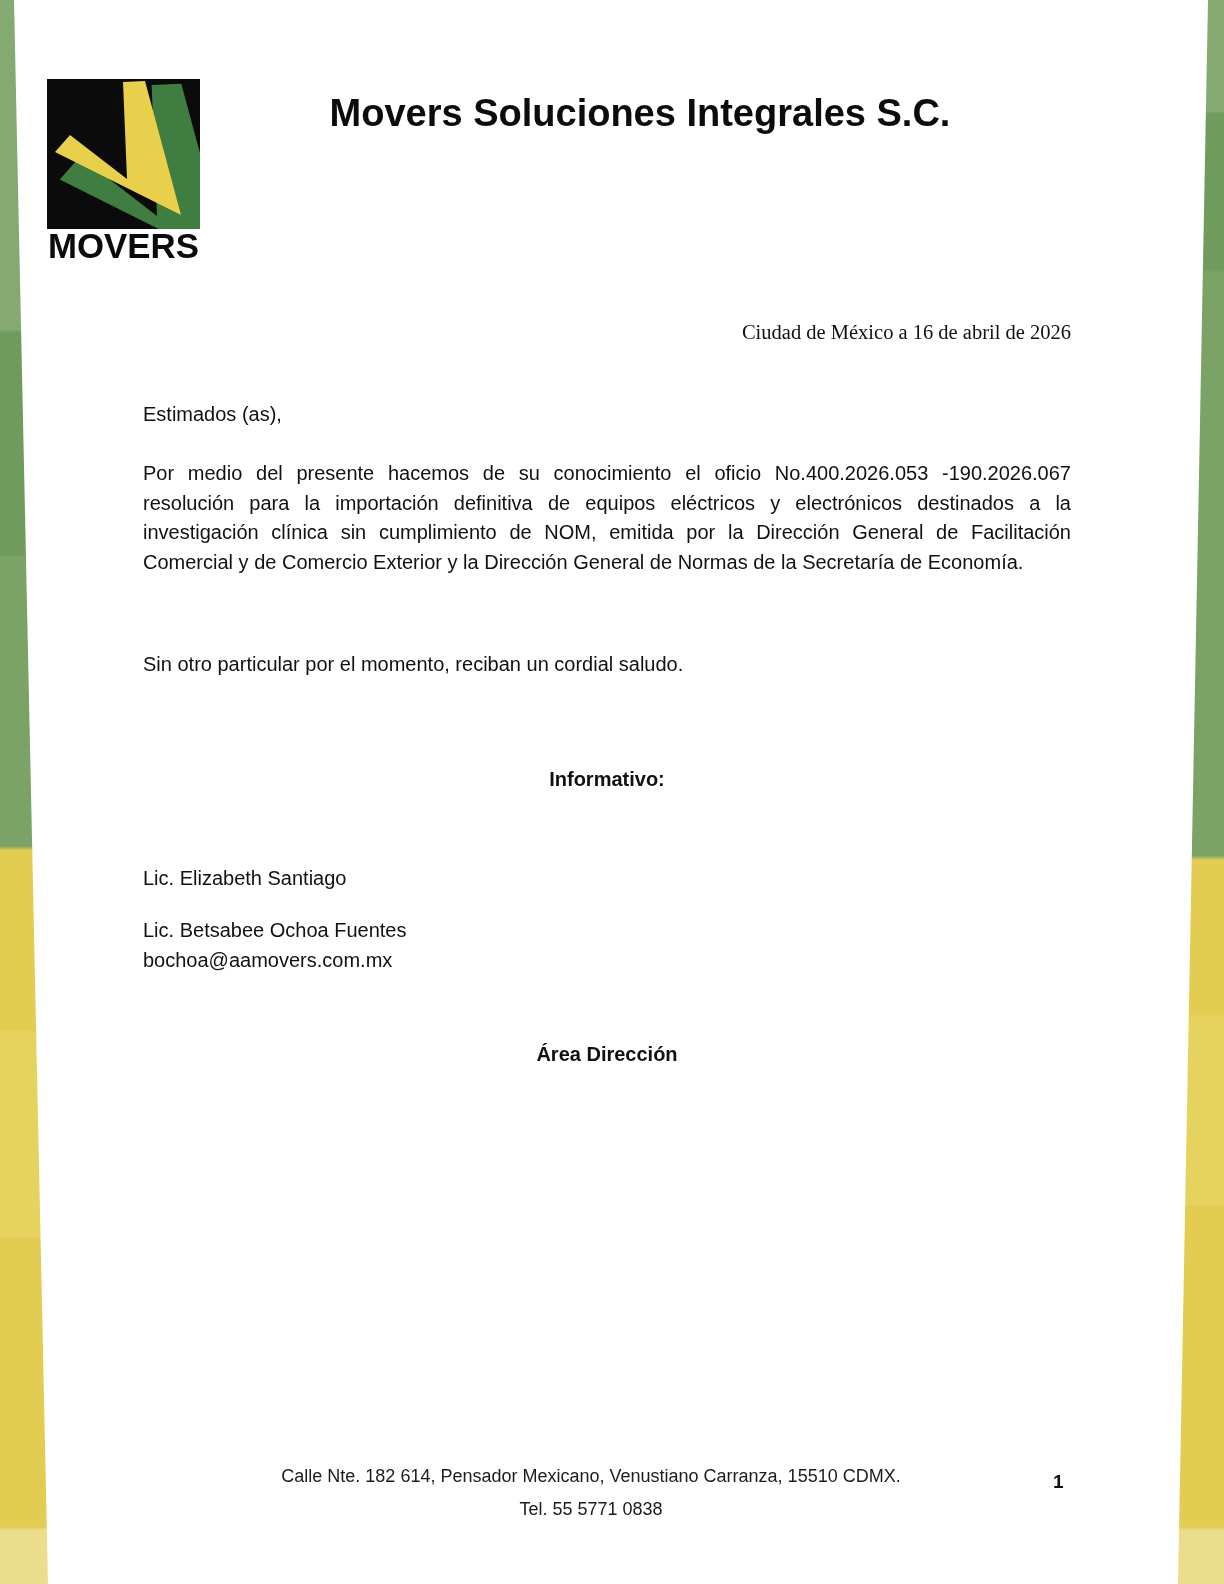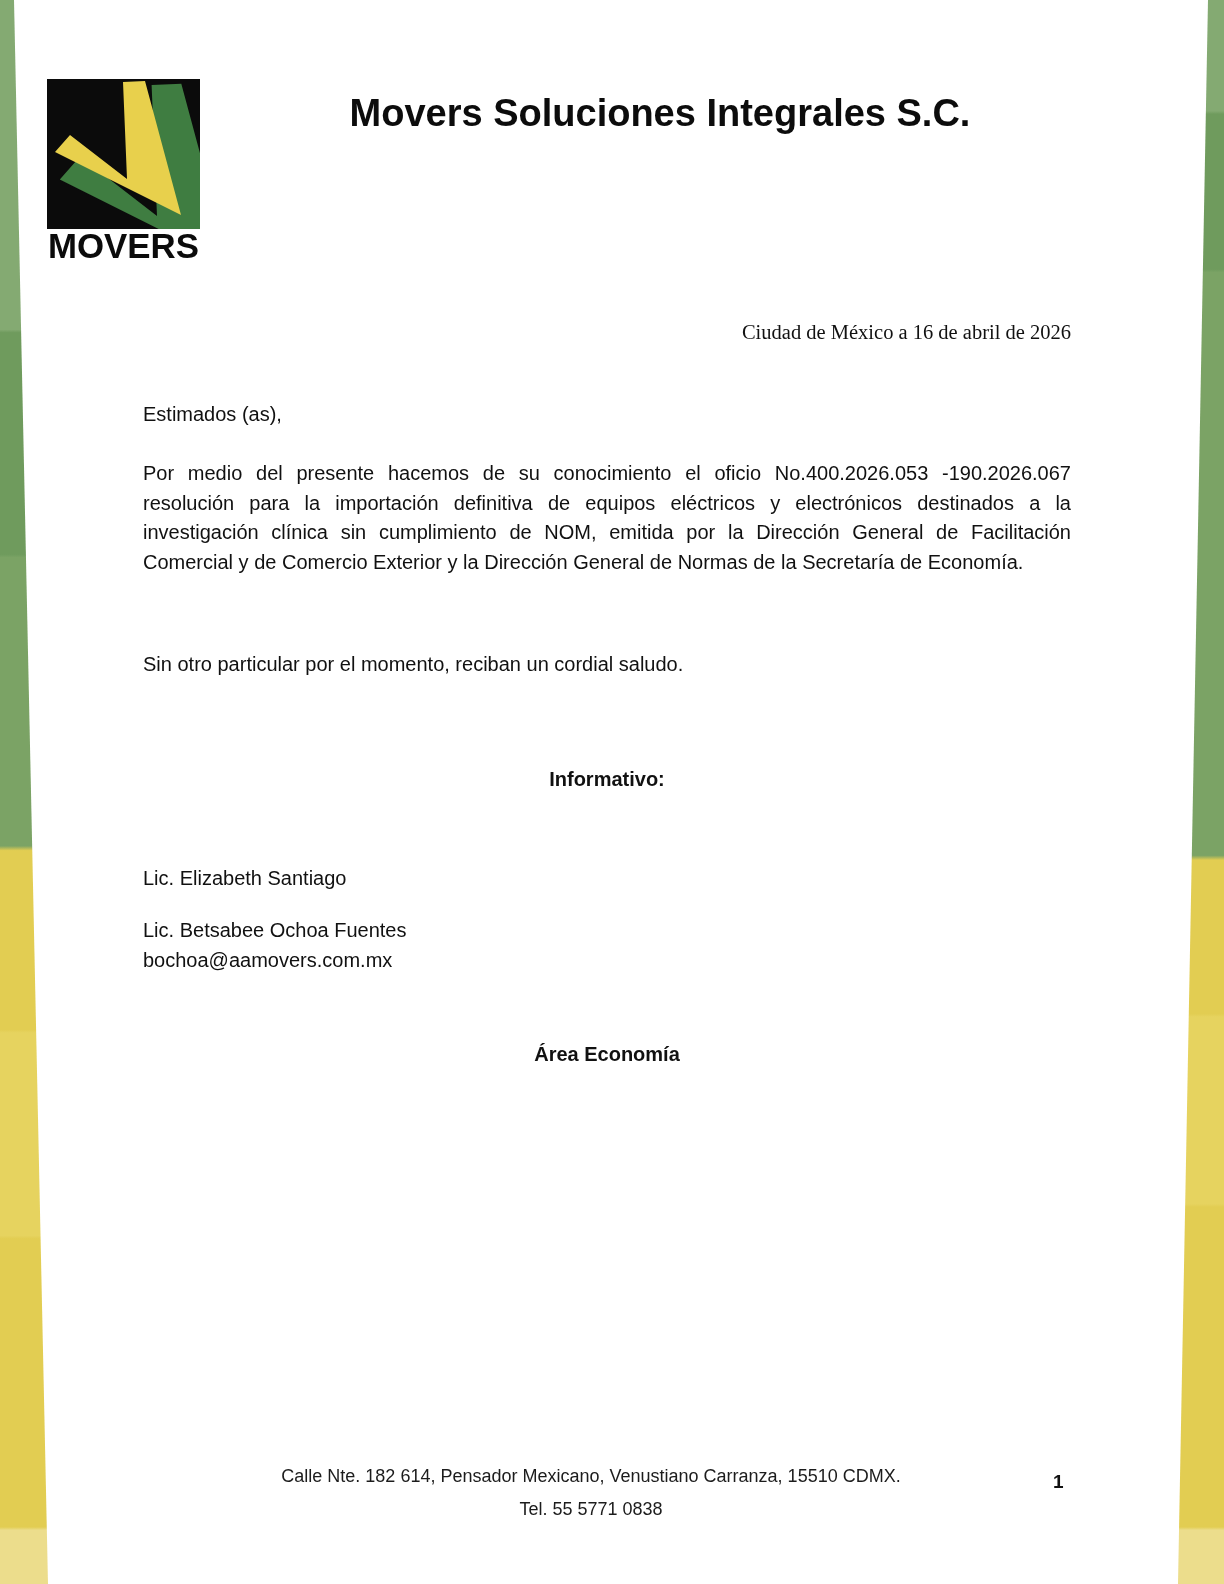--- a/index.html
+++ b/index.html
@@ -33,21 +33,21 @@
       var(--stripe_green_dark) 7.2%,var(--stripe_green_dark) 17%,
       var(--stripe_green) 17.2%,var(--stripe_green) 54%,
       var(--stripe_yellow) 54.3%,var(--stripe_yellow) 64%,
       var(--stripe_yellow_soft) 64.2%,var(--stripe_yellow_soft) 76%,
       var(--stripe_yellow) 76.2%,var(--stripe_yellow) 96.4%,
       var(--stripe_yellow_light) 96.6%,var(--stripe_yellow_light) 100%);
   }
   .logo{position:absolute;left:47px;top:33px;width:153px;height:188px;margin-top:46px;}
   .doc-title{
     position:absolute;left:200px;top:92px;width:880px;
-    text-align:center;font-size:38px;font-weight:bold;letter-spacing:0px;color:#0c0c0c;padding-left:20px;
+    text-align:center;font-size:38px;font-weight:bold;letter-spacing:0px;color:#0c0c0c;
   }
   .bulletin-heading{
     position:absolute;left:143px;top:266px;
     font-size:20.5px;font-weight:bold;color:var(--heading_green,#2f6b31);
   }
   .date-line{
     position:absolute;right:153px;top:321px;
     font-size:20.5px;
     font-family:Liberation Serif, serif;
   }
@@ -117,21 +117,21 @@
   <div class="signatures">
     <div class="sig-block">
       <div>Lic. Elizabeth Santiago</div>
     </div>
     <div class="sig-block">
       <div>Lic. Betsabee Ochoa Fuentes</div>
       <div>bochoa@aamovers.com.mx</div>
     </div>
   </div>
 
-  <div class="department">Área Economía</div>
+  <div class="department">Área Dirección</div>
 
   <div class="footer">
     <div>Calle Nte. 182 614, Pensador Mexicano, Venustiano Carranza, 15510 CDMX.</div>
     <div>Tel. 55 5771 0838</div>
   </div>
 
   <div class="page-number">1</div>
 
 </div>
 

